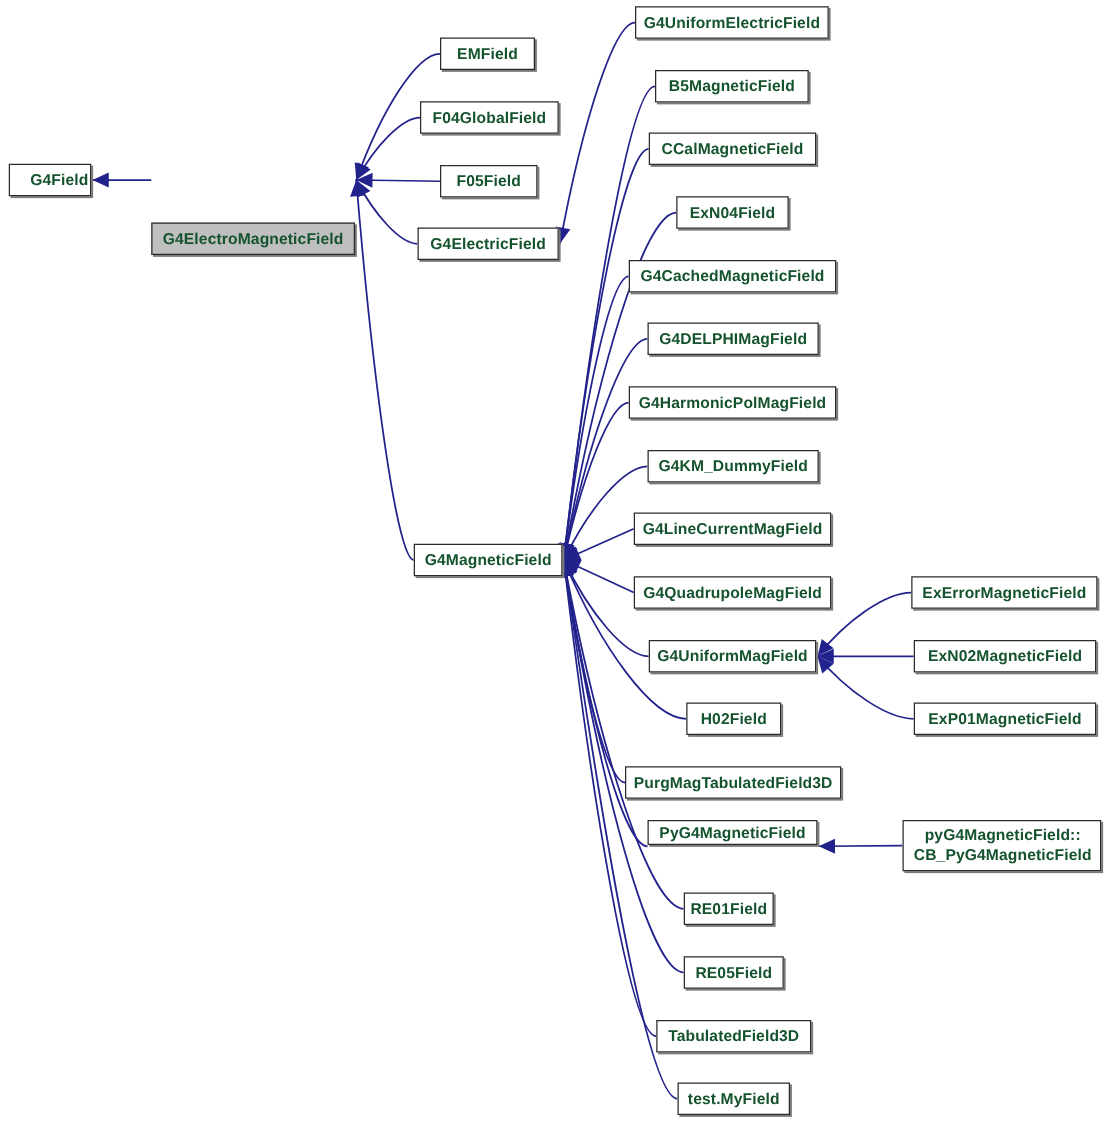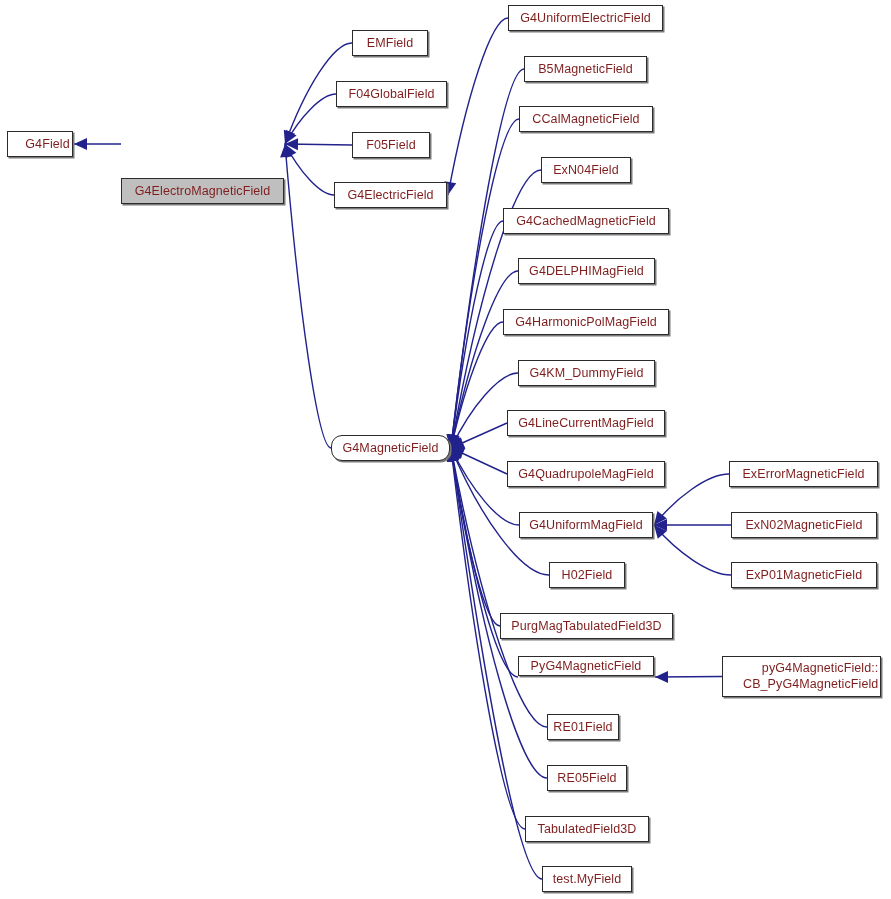--- a/index.html
+++ b/index.html
@@ -21,40 +21,41 @@
     top: 0;
     width: 891px;
     height: 899px;
     pointer-events: none;
   }
   .node {
     position: absolute;
     box-sizing: border-box;
     border: 1px solid #2b2b2b;
     background: #ffffff;
-    color: #7f1d1d;
+    color: #14532d;
     font-size: 12.5px;
     line-height: 1.18;
     text-align: center;
     display: flex;
     align-items: center;
     justify-content: center;
     white-space: pre;
     box-shadow: 1.5px 1.5px 0 0 #7a7a7a;
     letter-spacing: 0.1px;
     z-index: 5;
+    font-weight: bold;
   }
   .node.root {
     background: #bfbfbf;
     margin-top: 47px;
   }
   .node.two-line {
-    text-align: right;
+    text-align: center;
     justify-content: flex-start;
-    padding-left: 20px;
+    padding-left: 8px;
     line-height: 1.25;
   }
 </style>
 </head>
 <body>
 
 <div id="diagram">
   <svg id="edges" viewBox="0 0 891 899" width="891" height="899" xmlns="http://www.w3.org/2000/svg">
       <path d="M121,144 L74,144" fill="none" stroke="#22228c" stroke-width="1.4"></path>
       <polygon points="74,144 87,138 87,150" fill="#22228c"></polygon>
@@ -112,21 +113,21 @@
       <polygon points="654,525 666.9557263122402,531.0950107237253 657.7672679347648,538.8133157608046" fill="#22228c"></polygon>
       <path d="M722,676.5 L655,677" fill="none" stroke="#22228c" stroke-width="1.4"></path>
       <polygon points="655,677 667.954863146503,670.9031548440709 668.0444128917553,682.9028207078824" fill="#22228c"></polygon>
     </svg>
 <div class="node" style="left: 7px; top: 131px; width: 66px; height: 26px; padding-left: 15px;">G4Field</div>
     <div class="node root" style="left: 121px; top: 131px; width: 163px; height: 26px;">G4ElectroMagneticField</div>
     <div class="node" style="left: 352px; top: 30px; width: 76px; height: 26px;">EMField</div>
     <div class="node" style="left: 336px; top: 81px; width: 111px; height: 26px;">F04GlobalField</div>
     <div class="node" style="left: 352px; top: 132px; width: 78px; height: 26px;">F05Field</div>
     <div class="node" style="left: 334px; top: 182px; width: 113px; height: 26px;">G4ElectricField</div>
-    <div class="node" style="left: 331px; top: 435px; width: 119px; height: 26px; border-radius: 11px;">G4MagneticField</div>
+    <div class="node" style="left: 331px; top: 435px; width: 119px; height: 26px;">G4MagneticField</div>
     <div class="node" style="left: 508px; top: 5px; width: 155px; height: 26px;">G4UniformElectricField</div>
     <div class="node" style="left: 524px; top: 56px; width: 123px; height: 26px;">B5MagneticField</div>
     <div class="node" style="left: 519px; top: 106px; width: 134px; height: 26px;">CCalMagneticField</div>
     <div class="node" style="left: 541px; top: 157px; width: 90px; height: 26px;">ExN04Field</div>
     <div class="node" style="left: 503px; top: 208px; width: 166px; height: 26px;">G4CachedMagneticField</div>
     <div class="node" style="left: 518px; top: 258px; width: 137px; height: 26px;">G4DELPHIMagField</div>
     <div class="node" style="left: 503px; top: 309px; width: 166px; height: 26px;">G4HarmonicPolMagField</div>
     <div class="node" style="left: 518px; top: 360px; width: 137px; height: 26px;">G4KM_DummyField</div>
     <div class="node" style="left: 507px; top: 410px; width: 158px; height: 26px;">G4LineCurrentMagField</div>
     <div class="node" style="left: 507px; top: 461px; width: 158px; height: 26px;">G4QuadrupoleMagField</div>

